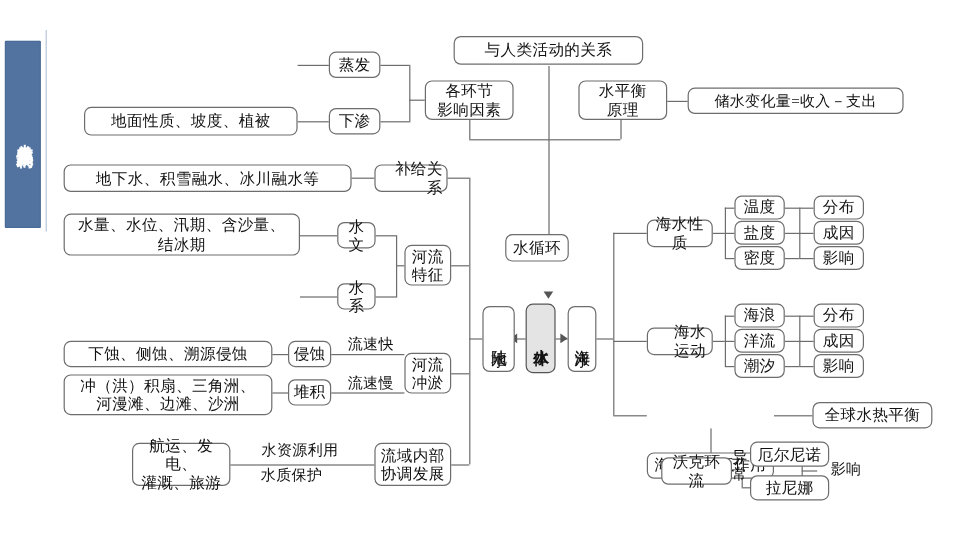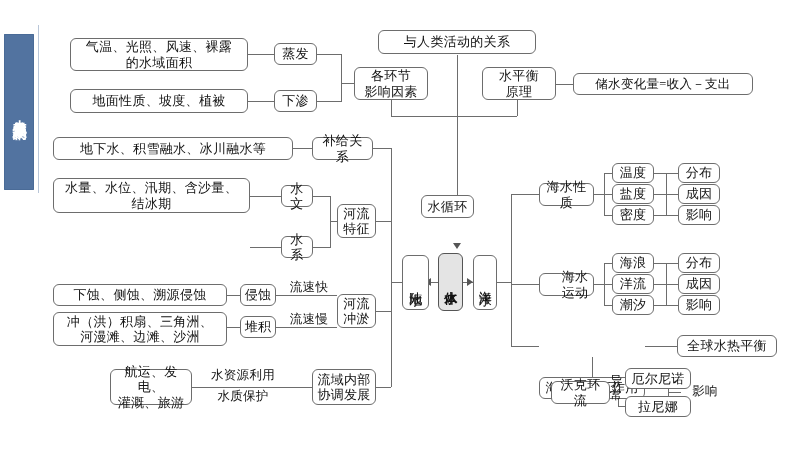--- a/index.html
+++ b/index.html
@@ -157,35 +157,33 @@
   <div class="ln lnv" style="left:592px;top:357px;height:25px;"></div>
   <div class="ln lnv" style="left:668px;top:378px;height:28px;"></div>
   <div class="ln lnh" style="left:656px;top:378px;width:12px;"></div>
   <div class="ln lnh" style="left:656px;top:406px;width:12px;"></div>
   <div class="ln lnh" style="left:668px;top:392px;width:13px;"></div>
   <div class="ln lnv" style="left:618px;top:378px;height:28px;"></div>
   <div class="ln lnh" style="left:618px;top:378px;width:7px;"></div>
   <div class="ln lnh" style="left:618px;top:406px;width:7px;"></div>
   <div class="ln lnh" style="left:610px;top:392px;width:4px;"></div>
 
-  <div class="node" style="left:70px;top:38px;width:178px;height:33px;">气温、光照、风速、裸露
-的水域面积</div>
   <div class="node" style="left:70px;top:89px;width:178px;height:24px;">地面性质、坡度、植被</div>
   <div class="node" style="left:274px;top:43px;width:43px;height:22px;">蒸发</div>
   <div class="node" style="left:274px;top:90px;width:43px;height:22px;">下渗</div>
   <div class="node" style="left:354px;top:67px;width:74px;height:33px;">各环节
 影响因素</div>
 
   <div class="node" style="left:378px;top:30px;width:158px;height:24px;">与人类活动的关系</div>
   <div class="node" style="left:482px;top:67px;width:74px;height:33px;">水平衡
 原理</div>
   <div class="node small" style="left:573px;top:73px;width:180px;height:22px;">储水变化量=收入－支出</div>
 
   <div class="node" style="left:53px;top:137px;width:240px;height:23px;">地下水、积雪融水、冰川融水等</div>
-  <div class="node" style="left:312px;top:137px;width:61px;height:23px;">补给关系</div>
+  <div class="node" style="left:312px;top:137px;width:61px;height:23px;text-align:right;">补给关系</div>
 
   <div class="node" style="left:53px;top:178px;width:197px;height:35px;">水量、水位、汛期、含沙量、
 结冰期</div>
   <div class="node" style="left:281px;top:185px;width:32px;height:22px;">水文</div>
 
   <div class="node" style="left:281px;top:236px;width:32px;height:22px;">水系</div>
 
   <div class="node" style="left:337px;top:204px;width:39px;height:34px;">河流
 特征</div>
 
@@ -197,21 +195,21 @@
   <div class="node" style="left:240px;top:316px;width:36px;height:22px;">堆积</div>
 
   <div class="lbl" style="left:281px;top:281px;width:56px;">流速快</div>
   <div class="lbl" style="left:281px;top:313px;width:56px;">流速慢</div>
 
   <div class="node" style="left:337px;top:294px;width:39px;height:34px;">河流
 冲淤</div>
 
   <div class="node" style="left:110px;top:369px;width:82px;height:36px;">航运、发电、
 灌溉、旅游</div>
-  <div class="lbl" style="left:204px;top:369px;width:78px;">水资源利用</div>
+  <div class="lbl" style="left:204px;top:369px;width:78px;text-align:right;">水资源利用</div>
   <div class="lbl" style="left:204px;top:390px;width:78px;">水质保护</div>
   <div class="node" style="left:312px;top:369px;width:64px;height:36px;">流域内部
 协调发展</div>
 
   <div class="node" style="left:421px;top:195px;width:53px;height:23px;">水循环</div>
   <div class="node vert" style="left:402px;top:255px;width:27px;height:55px;">陆地水</div>
   <div class="node vert core" style="left:438px;top:253px;width:25px;height:58px;">水体</div>
   <div class="node vert" style="left:473px;top:255px;width:24px;height:55px;">海洋水</div>
 
   <div class="node" style="left:539px;top:183px;width:55px;height:23px;">海水性质</div>

